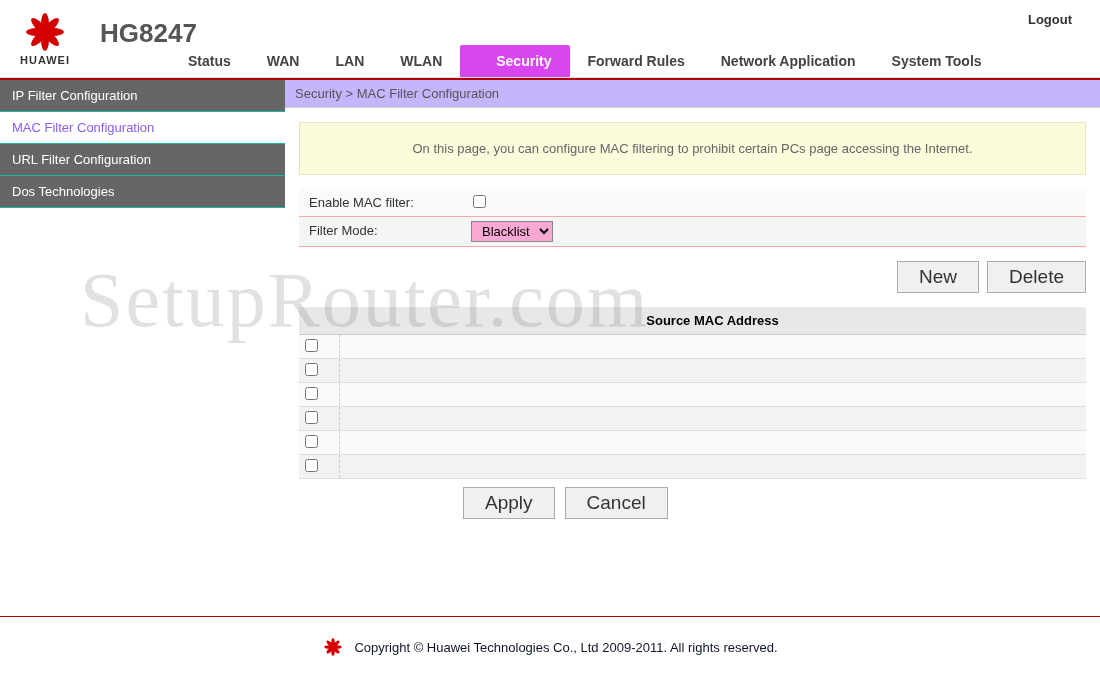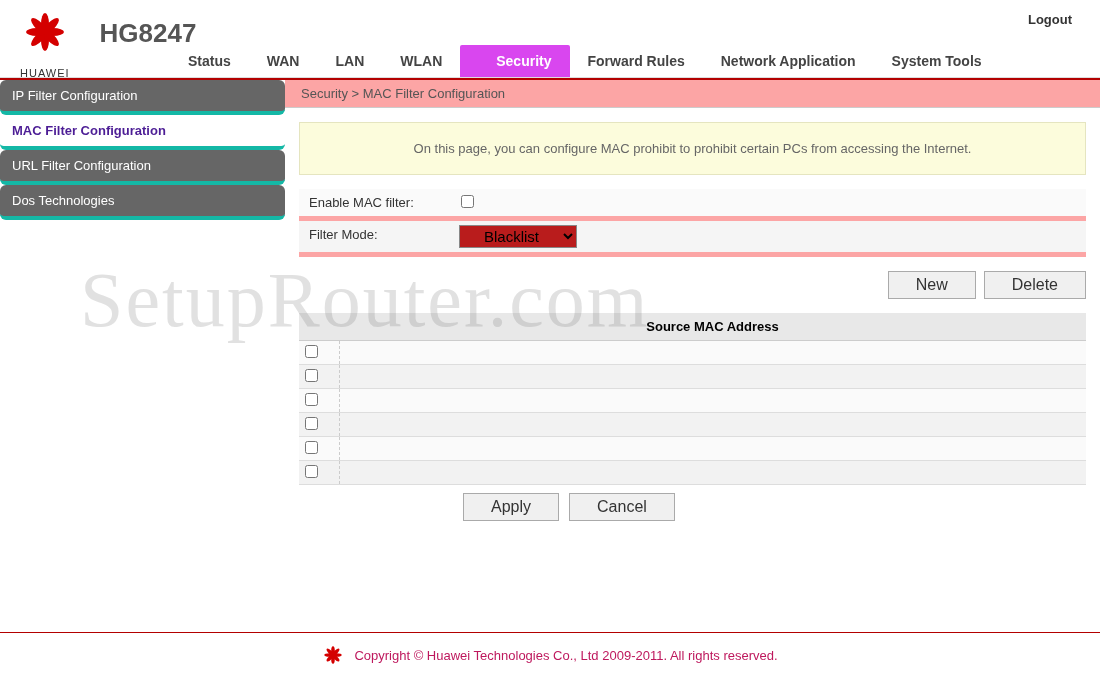--- a/index.html
+++ b/index.html
@@ -25,24 +25,24 @@
       align-items: center;
       margin-right: 30px;
       margin-top: 4px;
     }
     .logo-flower {
       width: 48px;
       height: 40px;
     }
     .brand-text {
       font-size: 11px;
-      font-weight: normal;
+      font-weight: bold;
       color: #333;
       letter-spacing: 1px;
-      margin-top: 15px;
+      margin-top: 2px;
     }
     .model-text {
       font-size: 26px;
       font-weight: bold;
       color: #555;
       margin-top: 10px;
     }
     .logout {
       position: absolute;
       right: 28px;
@@ -85,89 +85,89 @@
     }
     .sidebar {
       width: 285px;
       background: #ffffff;
     }
     .sidebar-item {
       padding: 8px 12px;
       font-size: 13px;
       color: #ffffff;
       background: #666666;
-      border-bottom: 4px solid #14b8a6;
+      border-bottom: 1px solid #14b8a6;
       cursor: pointer;
-      border-radius: 6px;
     }
     .sidebar-item.active {
       background: #ffffff;
-      color: #4c1d95;
-      font-weight: bold;
+      color: #8b5cf6;
+      font-weight: normal;
     }
     .main {
       flex: 1;
       padding: 0;
     }
     .breadcrumb {
-      padding: 6px 16px;
-      background: #fca5a5;
+      padding: 6px 10px;
+      background: #c4b5fd;
       border-bottom: 1px solid #ccc;
       font-size: 13px;
       color: #555;
     }
     .info-box {
       margin: 14px;
       padding: 18px 14px;
       background: #fcfcdc;
       border: 1px solid #e5e5c0;
       font-size: 13px;
       color: #666;
       text-align: center;
     }
     .config-table {
       margin: 0 14px;
       width: calc(100% - 28px);
     }
     .config-row {
       display: flex;
-      border-bottom: 5px solid #fca5a5;
+      border-bottom: 1px solid #fca5a5;
       background: #f5f5f5;
+      gap: 12px;
     }
     .config-row:nth-child(odd) {
       background: #fafafa;
     }
     .config-label {
       width: 150px;
       padding: 6px 10px;
       font-size: 13px;
       color: #333;
     }
     .config-value {
       flex: 1;
       padding: 4px 10px;
     }
     .checkbox-input {
       margin: 2px;
     }
     .select-input {
-      font-size: 15px;
-      padding: 1px 20px;
+      font-size: 13px;
+      padding: 1px 6px;
       border: 1px solid #888;
-      background: #b91c1c;
+      background: #f9a8d4;
     }
     .action-buttons {
       display: flex;
       justify-content: flex-end;
       margin: 14px;
       gap: 8px;
     }
     .btn {
-      padding: 4px 27px;
-      font-size: 16px;
+      padding: 4px 21px;
+      font-size: 19px;
       background: #f0f0f0;
       border: 1px solid #aaa;
       cursor: pointer;
       color: #333;
     }
     .mac-table {
       margin: 7px 14px;
       width: calc(100% - 28px);
       border-collapse: collapse;
     }
@@ -223,24 +223,24 @@
     .hint-text {
       color: #999;
     }
     .apply-row {
       display: flex;
       gap: 10px;
       margin: 8px 14px 0 178px;
     }
     .footer {
       border-top: 1px solid #b30000;
-      padding: 12px 0;
+      padding: 20px 0;
       text-align: center;
       font-size: 13px;
-      color: #be185d;
+      color: #0f172a;
       display: flex;
       align-items: center;
       justify-content: center;
       gap: 10px;
       position: absolute;
       bottom: 6px;
       width: 100%;
     }
     .footer-logo {
       width: 22px;
@@ -295,21 +295,21 @@
 <div class="content">
   <div class="sidebar">
     <div class="sidebar-item">IP Filter Configuration</div>
     <div class="sidebar-item active">MAC Filter Configuration</div>
     <div class="sidebar-item">URL Filter Configuration</div>
     <div class="sidebar-item">Dos Technologies</div>
   </div>
 
   <div class="main">
     <div class="breadcrumb">Security &gt; MAC Filter Configuration</div>
-    <div class="info-box">On this page, you can configure MAC prohibit to prohibit certain PCs from accessing the Internet.</div>
+    <div class="info-box">On this page, you can configure MAC filtering to prohibit certain PCs page accessing the Internet.</div>
 
     <div class="config-table">
       <div class="config-row">
         <div class="config-label">Enable MAC filter:</div>
         <div class="config-value">
           <input type="checkbox" class="checkbox-input" style="">
         </div>
       </div>
       <div class="config-row">
         <div class="config-label">Filter Mode:</div>

